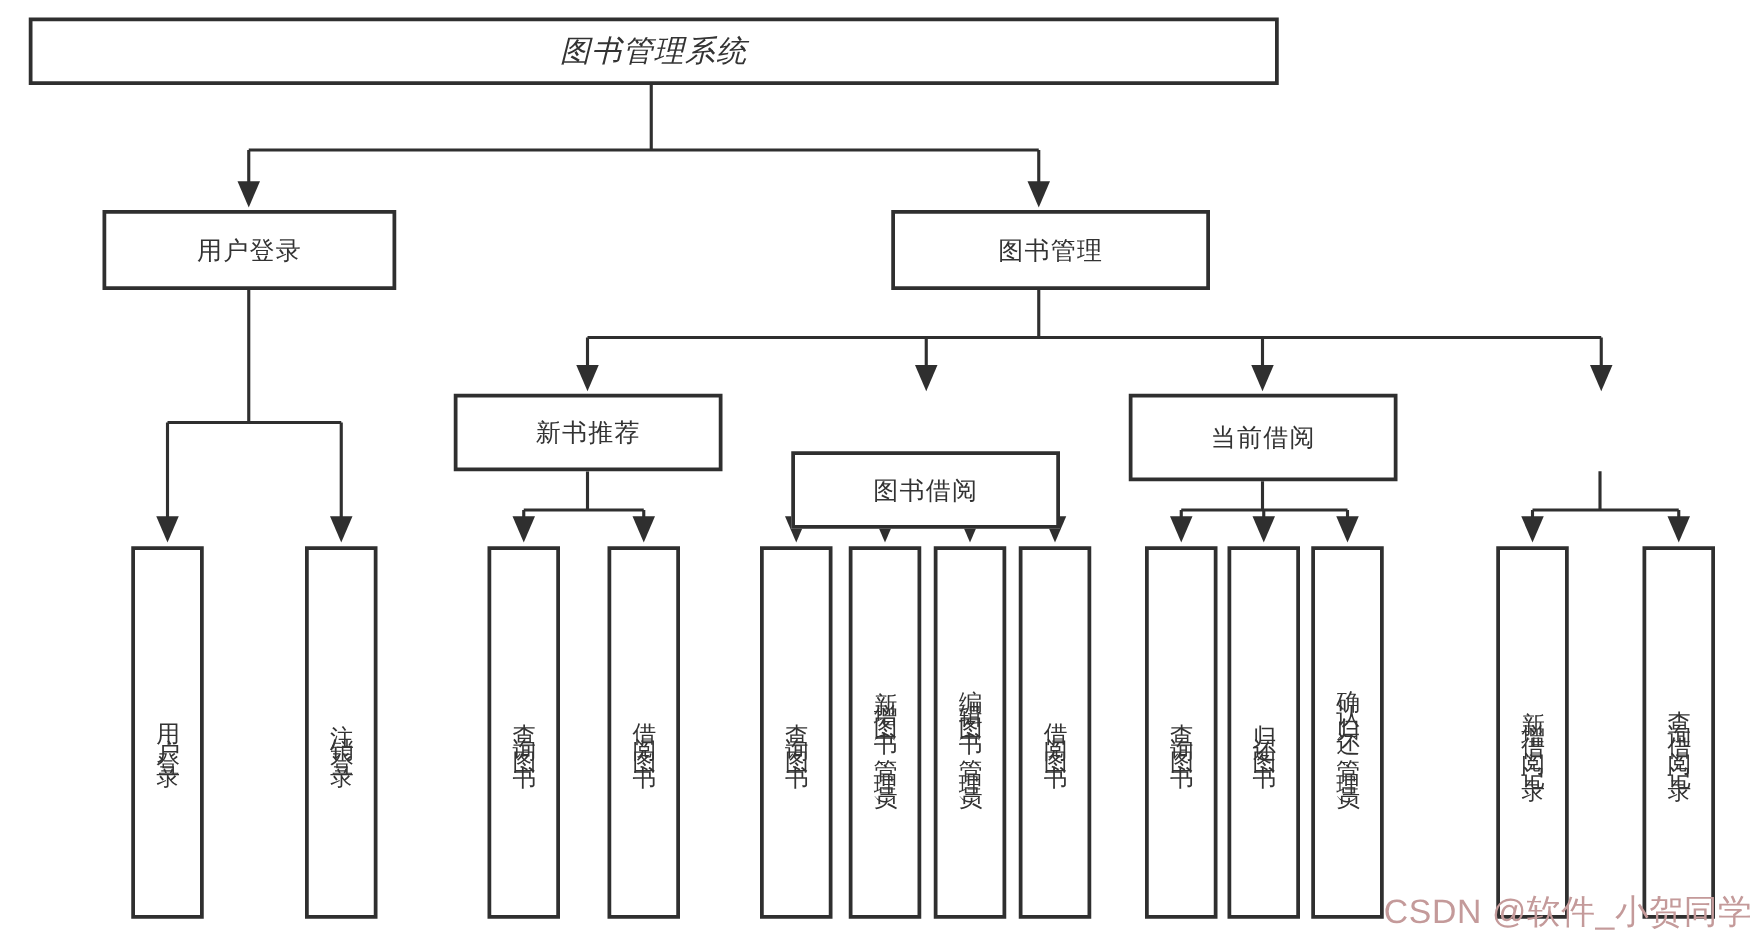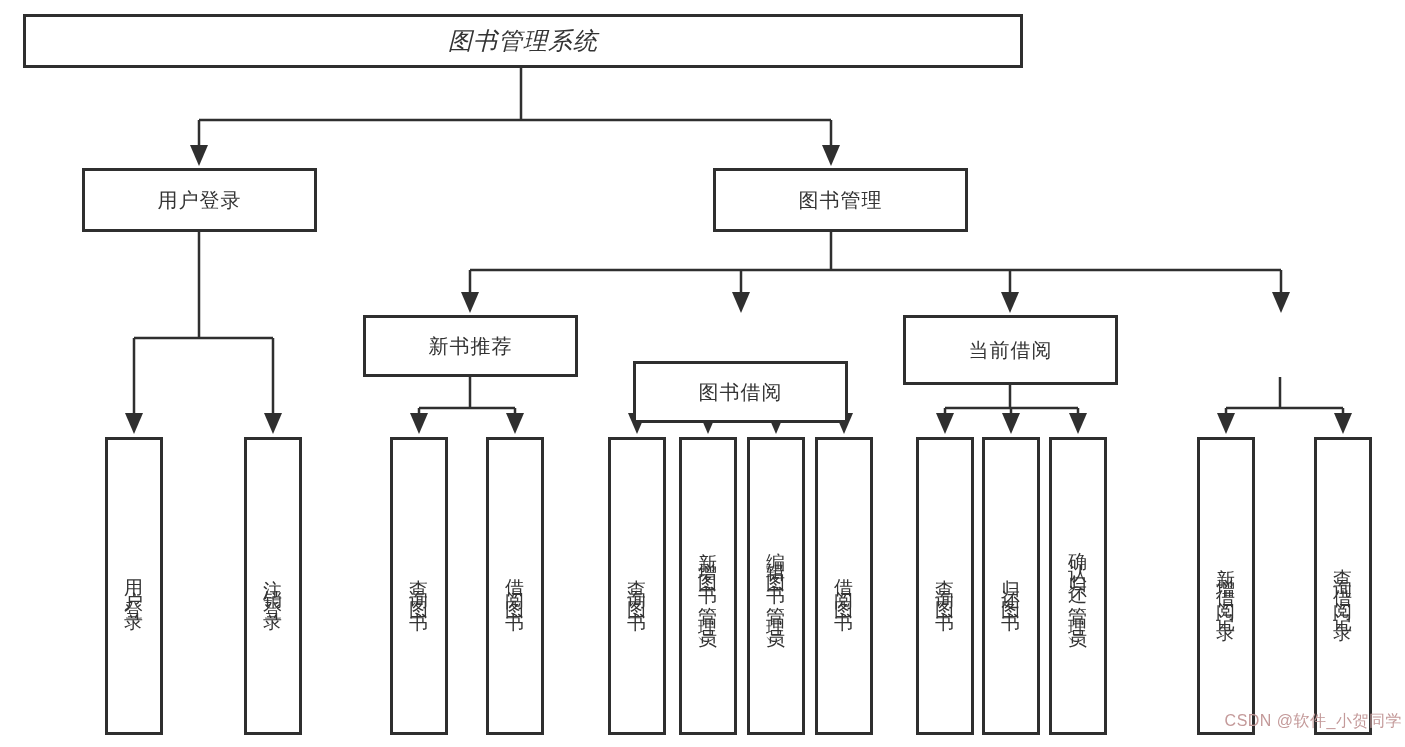--- a/index.html
+++ b/index.html
@@ -25,21 +25,21 @@
   }
   .hlabel{font-size:20px;letter-spacing:1px;}
   .rootlabel{font-size:24px;letter-spacing:1px;font-style:italic;}
   .vbox{
     writing-mode:vertical-rl;text-orientation:mixed;
     font-size:19px;letter-spacing:11px;line-height:1;
     padding:6px 0;
   }
   .watermark{
     position:absolute;z-index:3;top:711px;right:3px;
-    font-size:16px;letter-spacing:0.5px;
+    font-size:27px;letter-spacing:0.5px;
     color:var(--watermark);
     white-space:nowrap;
   }
 </style>
 </head>
 <body>
 
 <div class="canvas">
 
   <svg class="wires" width="1405" height="747" viewBox="0 0 1405 747">

